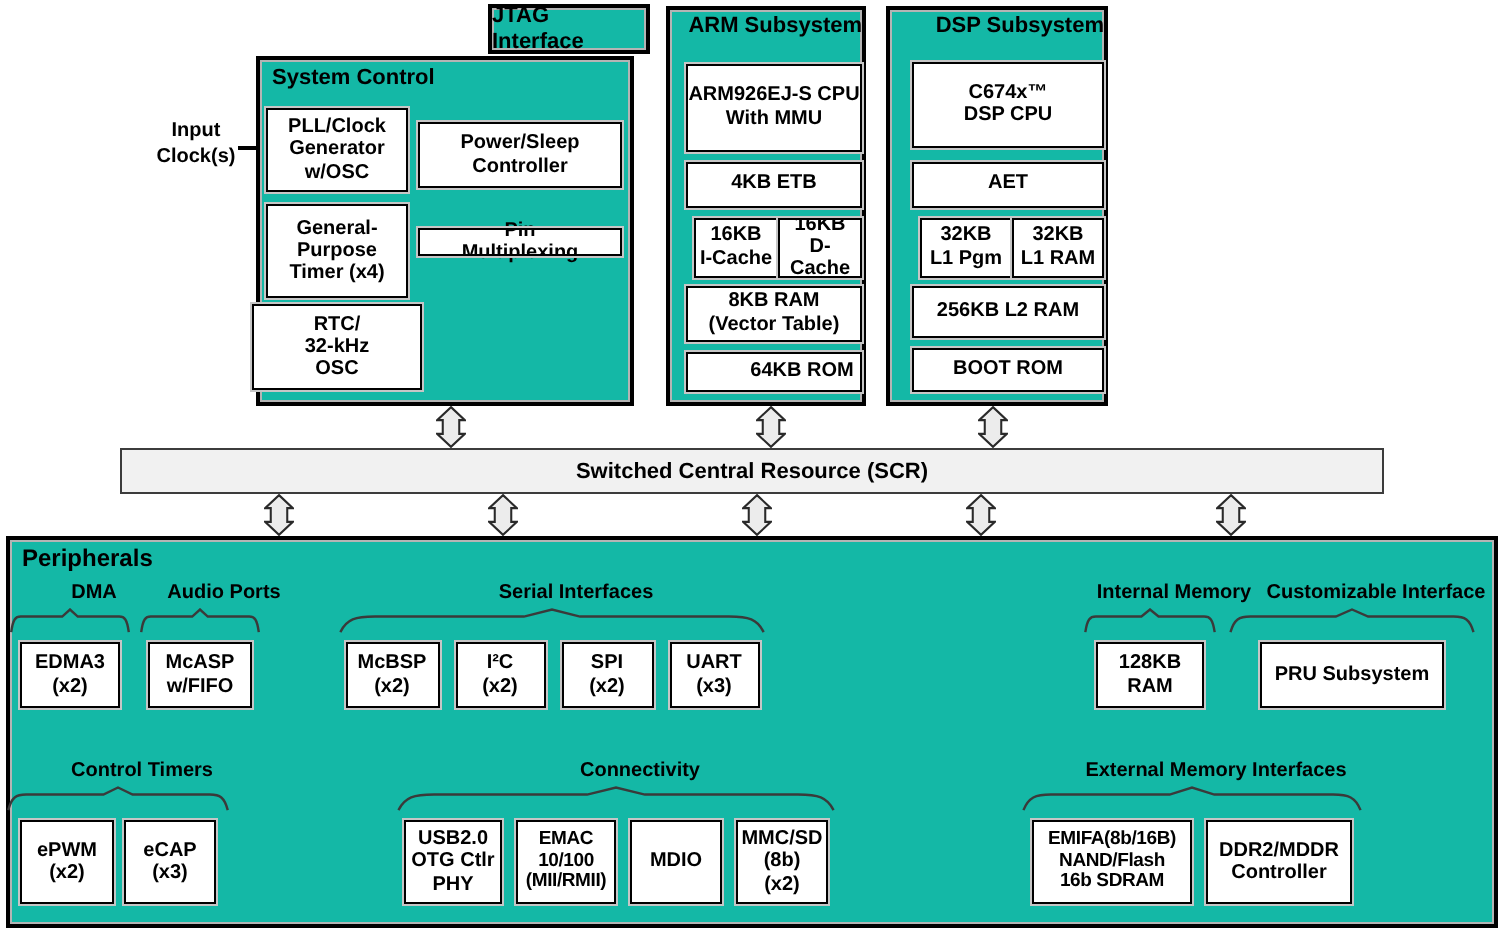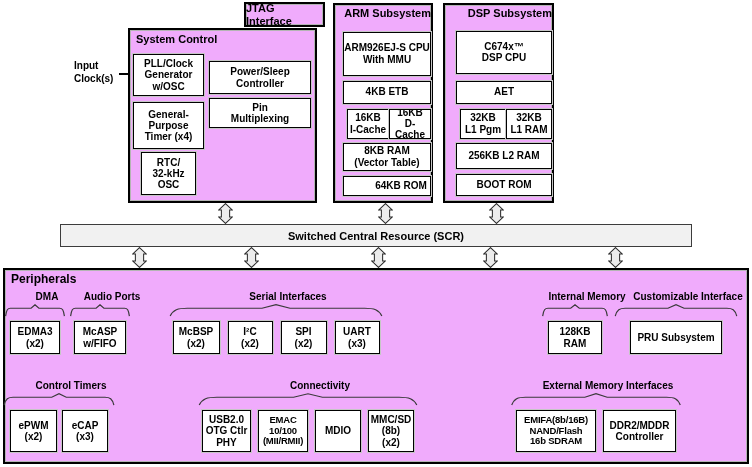--- a/index.html
+++ b/index.html
@@ -2,41 +2,41 @@
 <html><head>
 <meta charset="utf-8">
 <style>
   html,body{margin:0;padding:0;background:#fff;}
   .canvas{
     position:relative;width:752px;height:467px;background:#fff;overflow:hidden;
     font-family:"Liberation Sans",sans-serif;color:#000;
   }
   
   .outer{
-    position:absolute;background:#f0abfc;border:2.6px solid #000;
+    position:absolute;background:#14b8a6;border:2.6px solid #000;
     box-shadow:inset 0 0 0 1px #b4b4b4;box-sizing:border-box;
   }
   .sec-title{font-weight:bold;font-size:11px;line-height:1.15;}
   .sec-title.left{position:absolute;left:6px;top:3px;}
   .sec-title.center{text-align:center;margin-top:2px;}
   .sec-title.big{font-size:12px;}
   
   .ibx{
     border:1.6px solid #000;outline:1px solid #c6c6c6;background:#fff;
     display:flex;align-items:center;justify-content:center;text-align:center;
     white-space:pre-line;font-weight:bold;font-size:10px;line-height:1.13;
     box-sizing:border-box;flex-shrink:0;
   }
   .ibx.tight{font-size:9.5px;letter-spacing:-0.2px;}
   .col{position:absolute;display:flex;flex-direction:column;align-items:center;}
   .stack{display:flex;flex-direction:column;align-items:flex-end;}
   .duo{display:flex;gap:0;}
   
   .inclk{
-    position:absolute;left:74px;top:60px;width:48px;text-align:left;
+    position:absolute;left:74px;top:60px;width:48px;text-align:center;
     font-weight:bold;font-size:10px;line-height:1.25;white-space:pre-line;
   }
   .arrow-line{position:absolute;left:119px;top:73px;width:10px;height:2px;background:#000;}
   .arrow-head{
     position:absolute;left:128px;top:69px;width:0;height:0;
     border-left:7px solid #000;border-top:5px solid transparent;border-bottom:5px solid transparent;
   }
   
   .scr{
     position:absolute;left:60px;top:224px;width:632px;height:23px;
@@ -73,28 +73,28 @@
 
   <div class="outer" style="left:128px;top:28px;width:189px;height:175px;">
     <div class="sec-title left">System Control</div>
     <div class="col" style="left:3px;top:24px;width:71px;">
       <div class="ibx" style="width:71px;height:42px;">PLL/Clock
 Generator
 w/OSC</div>
       <div class="ibx" style="width:71px;height:47px;margin-top:6px;">General-
 Purpose
 Timer (x4)</div>
-      <div class="ibx" style="width:55px;height:43px;margin-top:3px;">RTC/
+      <div class="ibx" style="width:85px;height:43px;margin-top:3px;">RTC/
 32-kHz
 OSC</div>
     </div>
     <div class="col" style="left:79px;top:22px;width:102px;">
       <div class="ibx" style="width:102px;height:33px;margin-top:9px;">Power/Sleep
 Controller</div>
-      <div class="ibx" style="width:102px;height:30px;margin-top:4px;">Pin
+      <div class="ibx" style="width:102px;height:14px;margin-top:20px;">Pin
 Multiplexing</div>
     </div>
   </div>
 
   <div class="outer" style="left:333px;top:3px;width:100px;height:200px;">
     <div class="stack">
       <div class="sec-title center">ARM Subsystem</div>
       <div class="ibx" style="width:88px;height:44px;margin-top:12px;">ARM926EJ-S CPU
 With MMU</div>
       <div class="ibx" style="width:88px;height:23px;margin-top:5px;">4KB ETB</div>

